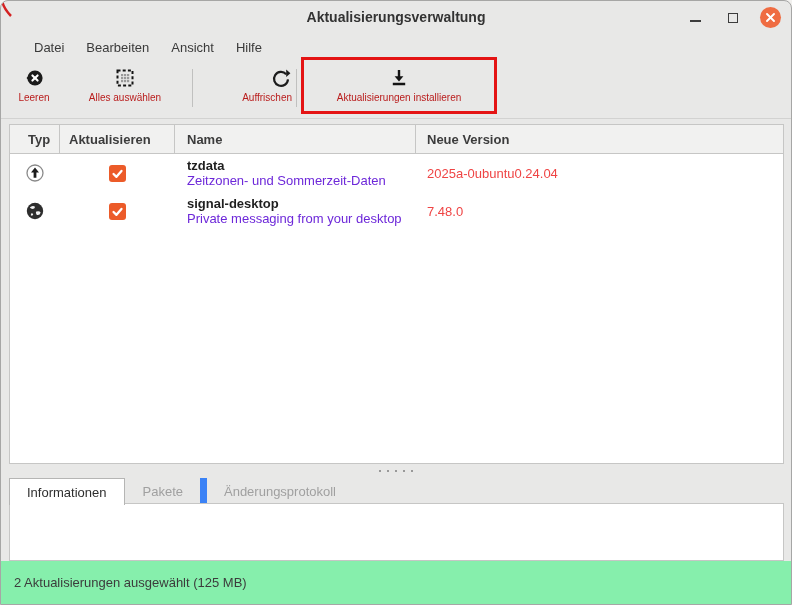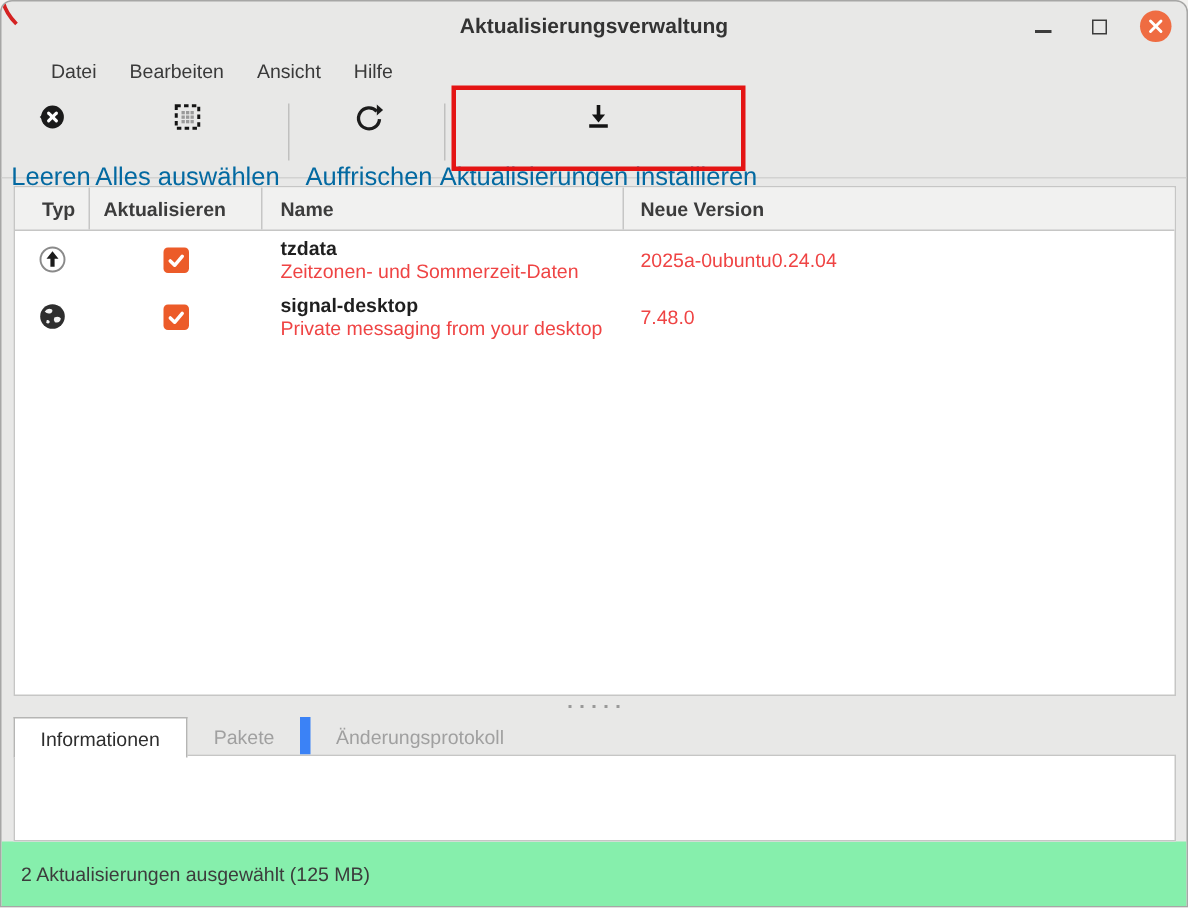--- a/index.html
+++ b/index.html
@@ -20,24 +20,24 @@
   .close-btn{width:21px;height:21px;border-radius:50%;background:#ef6c42;
     display:flex;align-items:center;justify-content:center;}
   
   .menubar{position:absolute;top:33px;left:0;right:0;height:27px;display:flex;align-items:center;padding-left:2px;margin-left:20px;}
   .menu-item{font-size:13px;color:#3a3a3a;padding:4px 11px;}
   
   .toolbar{position:absolute;top:60px;left:0;right:0;height:57px;border-bottom:1px solid #d2d2d1;}
   .tbtn{position:absolute;top:2px;height:52px;display:flex;flex-direction:column;
     align-items:center;justify-content:flex-start;}
   .tbtn .ticon{height:26px;display:flex;align-items:flex-end;justify-content:center;padding-top:5px;box-sizing:border-box;}
-  .tbtn .tlabel{font-size:17px;color:#0369a1;margin-top:19px;white-space:nowrap;}
+  .tbtn .tlabel{font-size:10px;color:#b91c1c;margin-top:3px;white-space:nowrap;}
   .tb-leeren{left:6px;width:54px;}
   .tb-alles{left:64px;width:120px;}
-  .tb-auffrischen{left:199px;width:92px;}
+  .tb-auffrischen{left:199px;width:92px;align-items:flex-end;}
   .tb-install{left:303px;width:190px;}
   .tsep{position:absolute;top:8px;width:1px;height:38px;background:#c0c0bf;}
   .tsep1{left:191px;} .tsep2{left:295px;}
   .red-rect{position:absolute;left:300px;top:56px;width:196px;height:57px;
     border:3px solid #e41414;box-sizing:border-box;pointer-events:none;z-index:5;}
   .corner-artifact{position:absolute;left:0;top:0;z-index:6;}
   
   .utable{position:absolute;left:8px;top:123px;width:775px;height:340px;box-sizing:border-box;
     background:#fff;border:1px solid #c6c6c5;}
   .thead{display:flex;height:29px;background:#f1f1f0;border-bottom:1px solid #c6c6c5;box-sizing:border-box;}
@@ -46,21 +46,21 @@
   .th-typ{width:50px;padding-left:18px;}
   .th-check{width:115px;padding-left:9px;}
   .th-name{width:241px;padding-left:12px;}
   .th-version{flex:1;padding-left:11px;border-right:none;}
   .trow{display:flex;height:38px;}
   .td-typ{width:50px;display:flex;align-items:center;justify-content:center;}
   .td-check{width:115px;display:flex;align-items:center;justify-content:center;}
   .td-name{width:241px;padding-left:12px;box-sizing:border-box;padding-top:4px;}
   .td-version{flex:1;display:flex;align-items:center;padding-left:11px;font-size:13px;color:#ef4444;}
   .pkg-name{font-size:13px;font-weight:bold;color:#1f1f1f;line-height:15px;}
-  .pkg-desc{font-size:13px;color:#ef4444;line-height:16px;white-space:nowrap;}
+  .pkg-desc{font-size:13px;color:#6d28d9;line-height:16px;white-space:nowrap;}
   .checkbox{width:17px;height:17px;border-radius:3px;background:#ec5b29;
     display:flex;align-items:center;justify-content:center;}
   
   .grip{position:absolute;left:0;right:0;top:463px;height:14px;display:flex;
     align-items:center;justify-content:center;gap:6px;}
   .grip i{width:2px;height:2px;background:#999;display:block;}
   
   .tabbar{position:absolute;left:8px;top:477px;right:21px;height:26px;display:flex;}
   .tab{font-size:13px;display:flex;align-items:center;padding:0 17px;box-sizing:border-box;}
   .tab.active{background:#fff;border:1px solid #b5b5b4;border-bottom:none;color:#2e2e2e;

